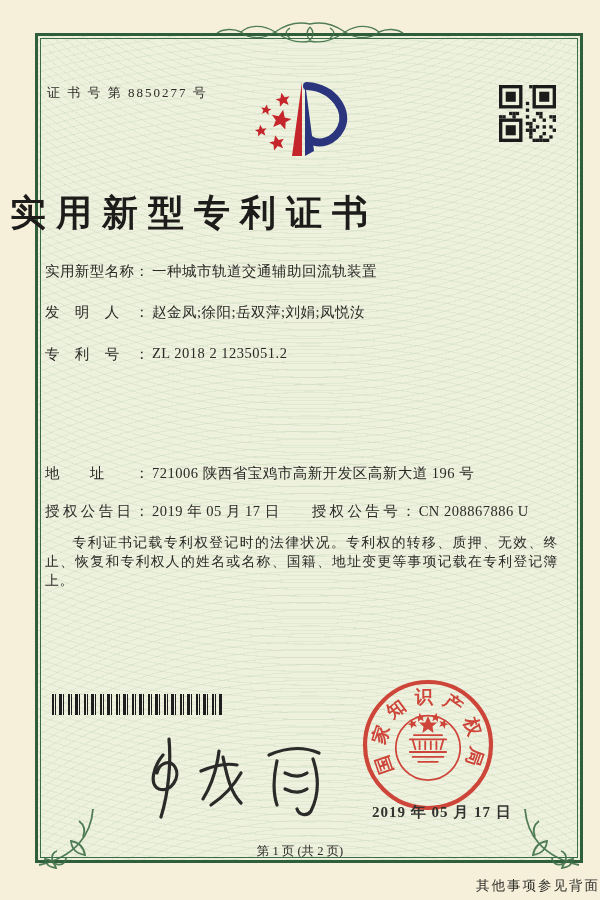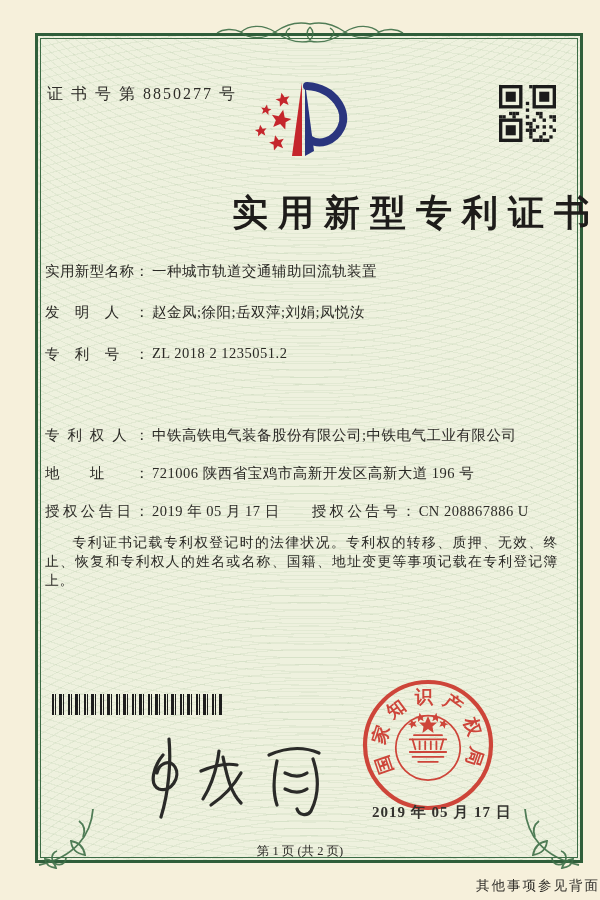--- a/index.html
+++ b/index.html
@@ -18,25 +18,25 @@
       repeating-radial-gradient(120% 90% at 50% -45%, rgba(120,162,110,.10) 0 1px, rgba(0,0,0,0) 1px 6px),
       repeating-radial-gradient(130% 95% at 50% 150%, rgba(120,162,110,.10) 0 1px, rgba(0,0,0,0) 1px 7px),
       #eef1de;
   }
   .frame-inner{position:absolute;inset:2px;border:1px solid #3c6c46;}
   .ornament-top{position:absolute;left:215px;top:19px;width:190px;height:28px;}
   .corner{position:absolute;width:64px;height:64px;bottom:31px;}
   .corner.left{left:33px;}
   .corner.right{right:15px;transform:scaleX(-1);}
   
-  .cert-no{position:absolute;left:47px;top:84px;font-size:16px;letter-spacing:2px;color:#2e2c28;}
+  .cert-no{position:absolute;left:47px;top:84px;font-size:13px;letter-spacing:2px;color:#2e2c28;}
   .logo{position:absolute;left:233px;top:76px;width:132px;height:112px;}
   .qr{position:absolute;left:499px;top:85px;width:57px;height:57px;}
   .title{
-    position:absolute;left:0;top:189px;width:600px;text-align:right;
+    position:absolute;left:0;top:189px;width:600px;text-align:left;
     font-size:36px;font-weight:bold;letter-spacing:10px;text-indent:10px;color:#1e1c1a;
   }
   
   .frow{position:absolute;left:45px;right:38px;font-size:14.5px;white-space:nowrap;color:#2b2a26;}
   .flabel{display:inline-block;width:104px;text-align:justify;text-align-last:justify;vertical-align:top;}
   .fvalue{margin-left:3px;letter-spacing:.5px;}
   .r1{top:262px}.r2{top:303px}.r3{top:345px}.r4{top:385px}.r5{top:426px}.r6{top:464px}.r7{top:502px}
   .grant-no{margin-left:32px;}
   
   .body-text{
@@ -184,23 +184,20 @@
 
   <div class="frow r1">
     <span class="flabel">实用新型名称：</span><span class="fvalue">一种城市轨道交通辅助回流轨装置</span>
   </div>
   <div class="frow r2">
     <span class="flabel">发明人：</span><span class="fvalue">赵金凤;徐阳;岳双萍;刘娟;凤悦汝</span>
   </div>
   <div class="frow r3">
     <span class="flabel">专利号：</span><span class="fvalue">ZL 2018 2 1235051.2</span>
   </div>
-  <div class="frow r5">
-    <span class="flabel">专利权人：</span><span class="fvalue">中铁高铁电气装备股份有限公司;中铁电气工业有限公司</span>
-  </div>
   <div class="frow r6">
     <span class="flabel">地址：</span><span class="fvalue">721006 陕西省宝鸡市高新开发区高新大道 196 号</span>
   </div>
   <div class="frow r7">
     <span><span class="flabel">授权公告日：</span><span class="fvalue">2019 年 05 月 17 日</span></span><span class="grant-no"><span class="flabel">授权公告号：</span><span class="fvalue">CN 208867886 U</span></span>
   </div>
 
   <div class="body-text">
     <p>专利证书记载专利权登记时的法律状况。专利权的转移、质押、无效、终止、恢复和专利权人的姓名或名称、国籍、地址变更等事项记载在专利登记簿上。</p>
   </div>

